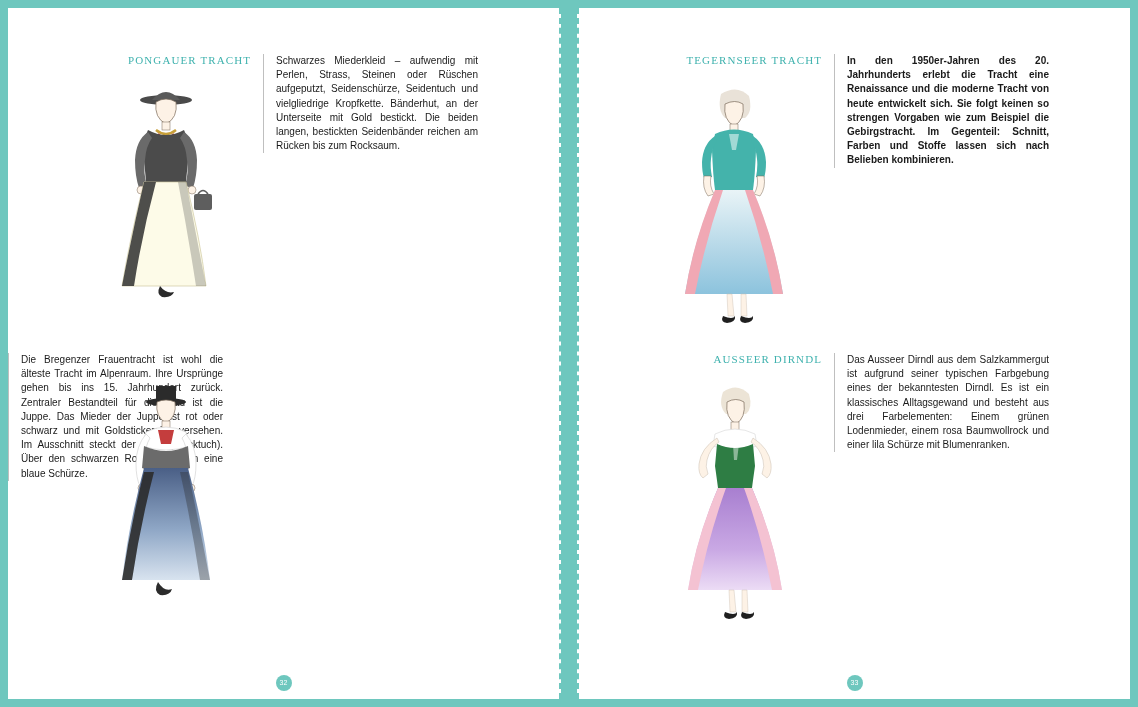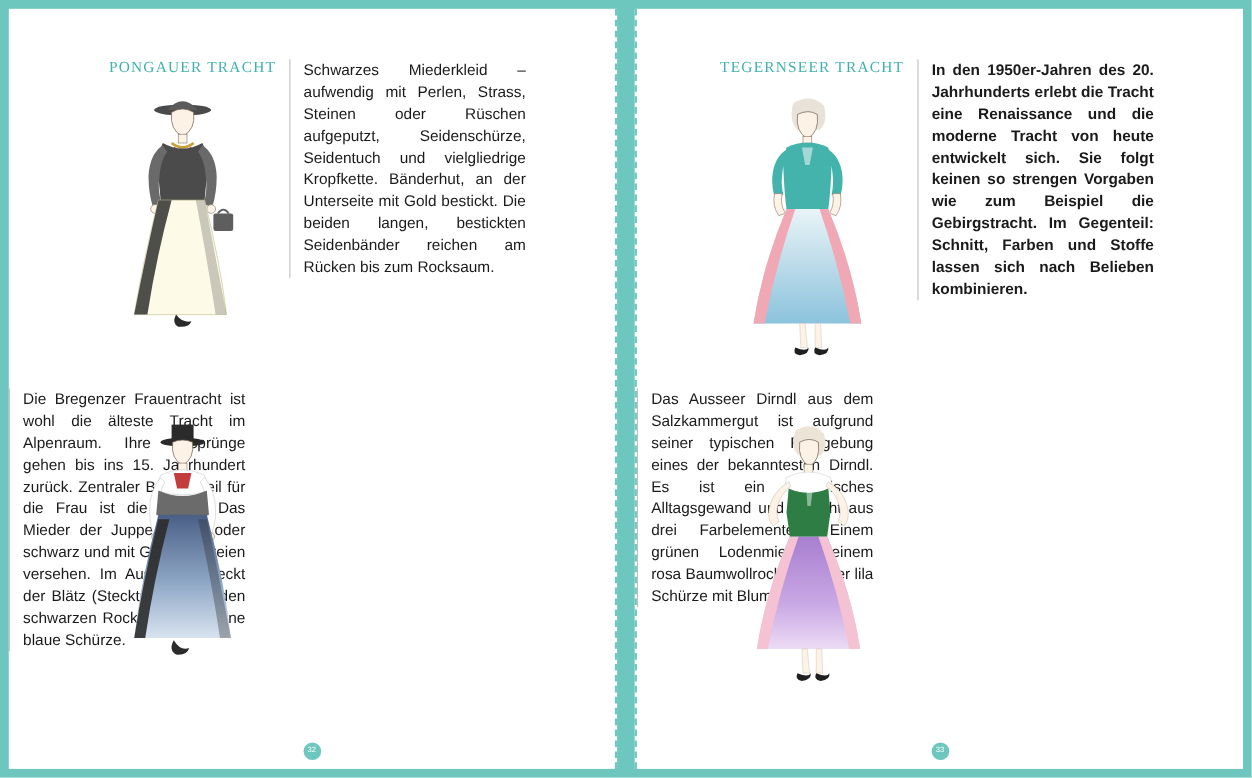--- a/index.html
+++ b/index.html
@@ -65,31 +65,31 @@
   }
   .entry-head {
     width: 255px;
     position: relative;
     box-sizing: border-box;
     padding-right: 12px;
     text-align: right;
   }
   .entry-title {
     color: #3fb2ae;
-    font-size: 14px;
+    font-size: 11px;
     letter-spacing: 1.1px;
     font-family: "Liberation Serif", serif;
     white-space: nowrap;
   }
   .entry-body {
     box-sizing: border-box;
     padding-left: 12px;
     border-left: 1px solid #bfbfbf;
     width: 215px;
-    font-size: 14px;
+    font-size: 10px;
     line-height: 1.42;
     color: #1a1a1a;
     text-align: justify;
   }
   .entry-body p { margin: 0 0 9px 0; }
   .entry-body p:last-child { margin-bottom: 0; }
   .bold-lead { font-weight: bold; }
 
   
   .figure {
@@ -256,20 +256,23 @@
 
           <path d="M78 216 l5 0 l2 22 l-6 0 z" fill="#fdf2e6" stroke="#c8bcae" stroke-width="0.4"></path>
           <path d="M92 216 l5 0 l1 22 l-6 0 z" fill="#fdf2e6" stroke="#c8bcae" stroke-width="0.4"></path>
 
           <path d="M74 238 q10 4 12 0 q1 6 -8 7 q-7 -1 -4 -7 z" fill="#1f1f1f"></path>
           <path d="M92 238 q10 4 12 0 q1 6 -8 7 q-7 -1 -4 -7 z" fill="#1f1f1f"></path>
         </svg>
       </div>
 
       <div class="entry" style="top:345px;">
+        <div class="entry-head">
+          <div class="entry-title">AUSSEER DIRNDL</div>
+        </div>
         <div class="entry-body">
           <p>Das Ausseer Dirndl aus dem Salzkammergut ist aufgrund seiner typischen Farbgebung eines der bekanntesten Dirndl. Es ist ein klassisches Alltagsgewand und besteht aus drei Farbelementen: Einem grünen Lodenmieder, einem rosa Baumwollrock und einer lila Schürze mit Blumenranken.</p>
         </div>
       </div>
 
       <div class="figure" style="top:368px; left:70px;">
         <svg width="170" height="265" viewBox="0 0 170 265">
 
           <path d="M74 16 q14 -10 26 2 q4 14 -3 20 l-20 0 q-8 -8 -3 -22 z" fill="#ece4d6"></path>
           <path d="M78 26 q9 -5 17 0 q2 16 -8 22 q-11 -6 -9 -22 z" fill="#fdf2e6" stroke="#7a6a5a" stroke-width="0.7"></path>

